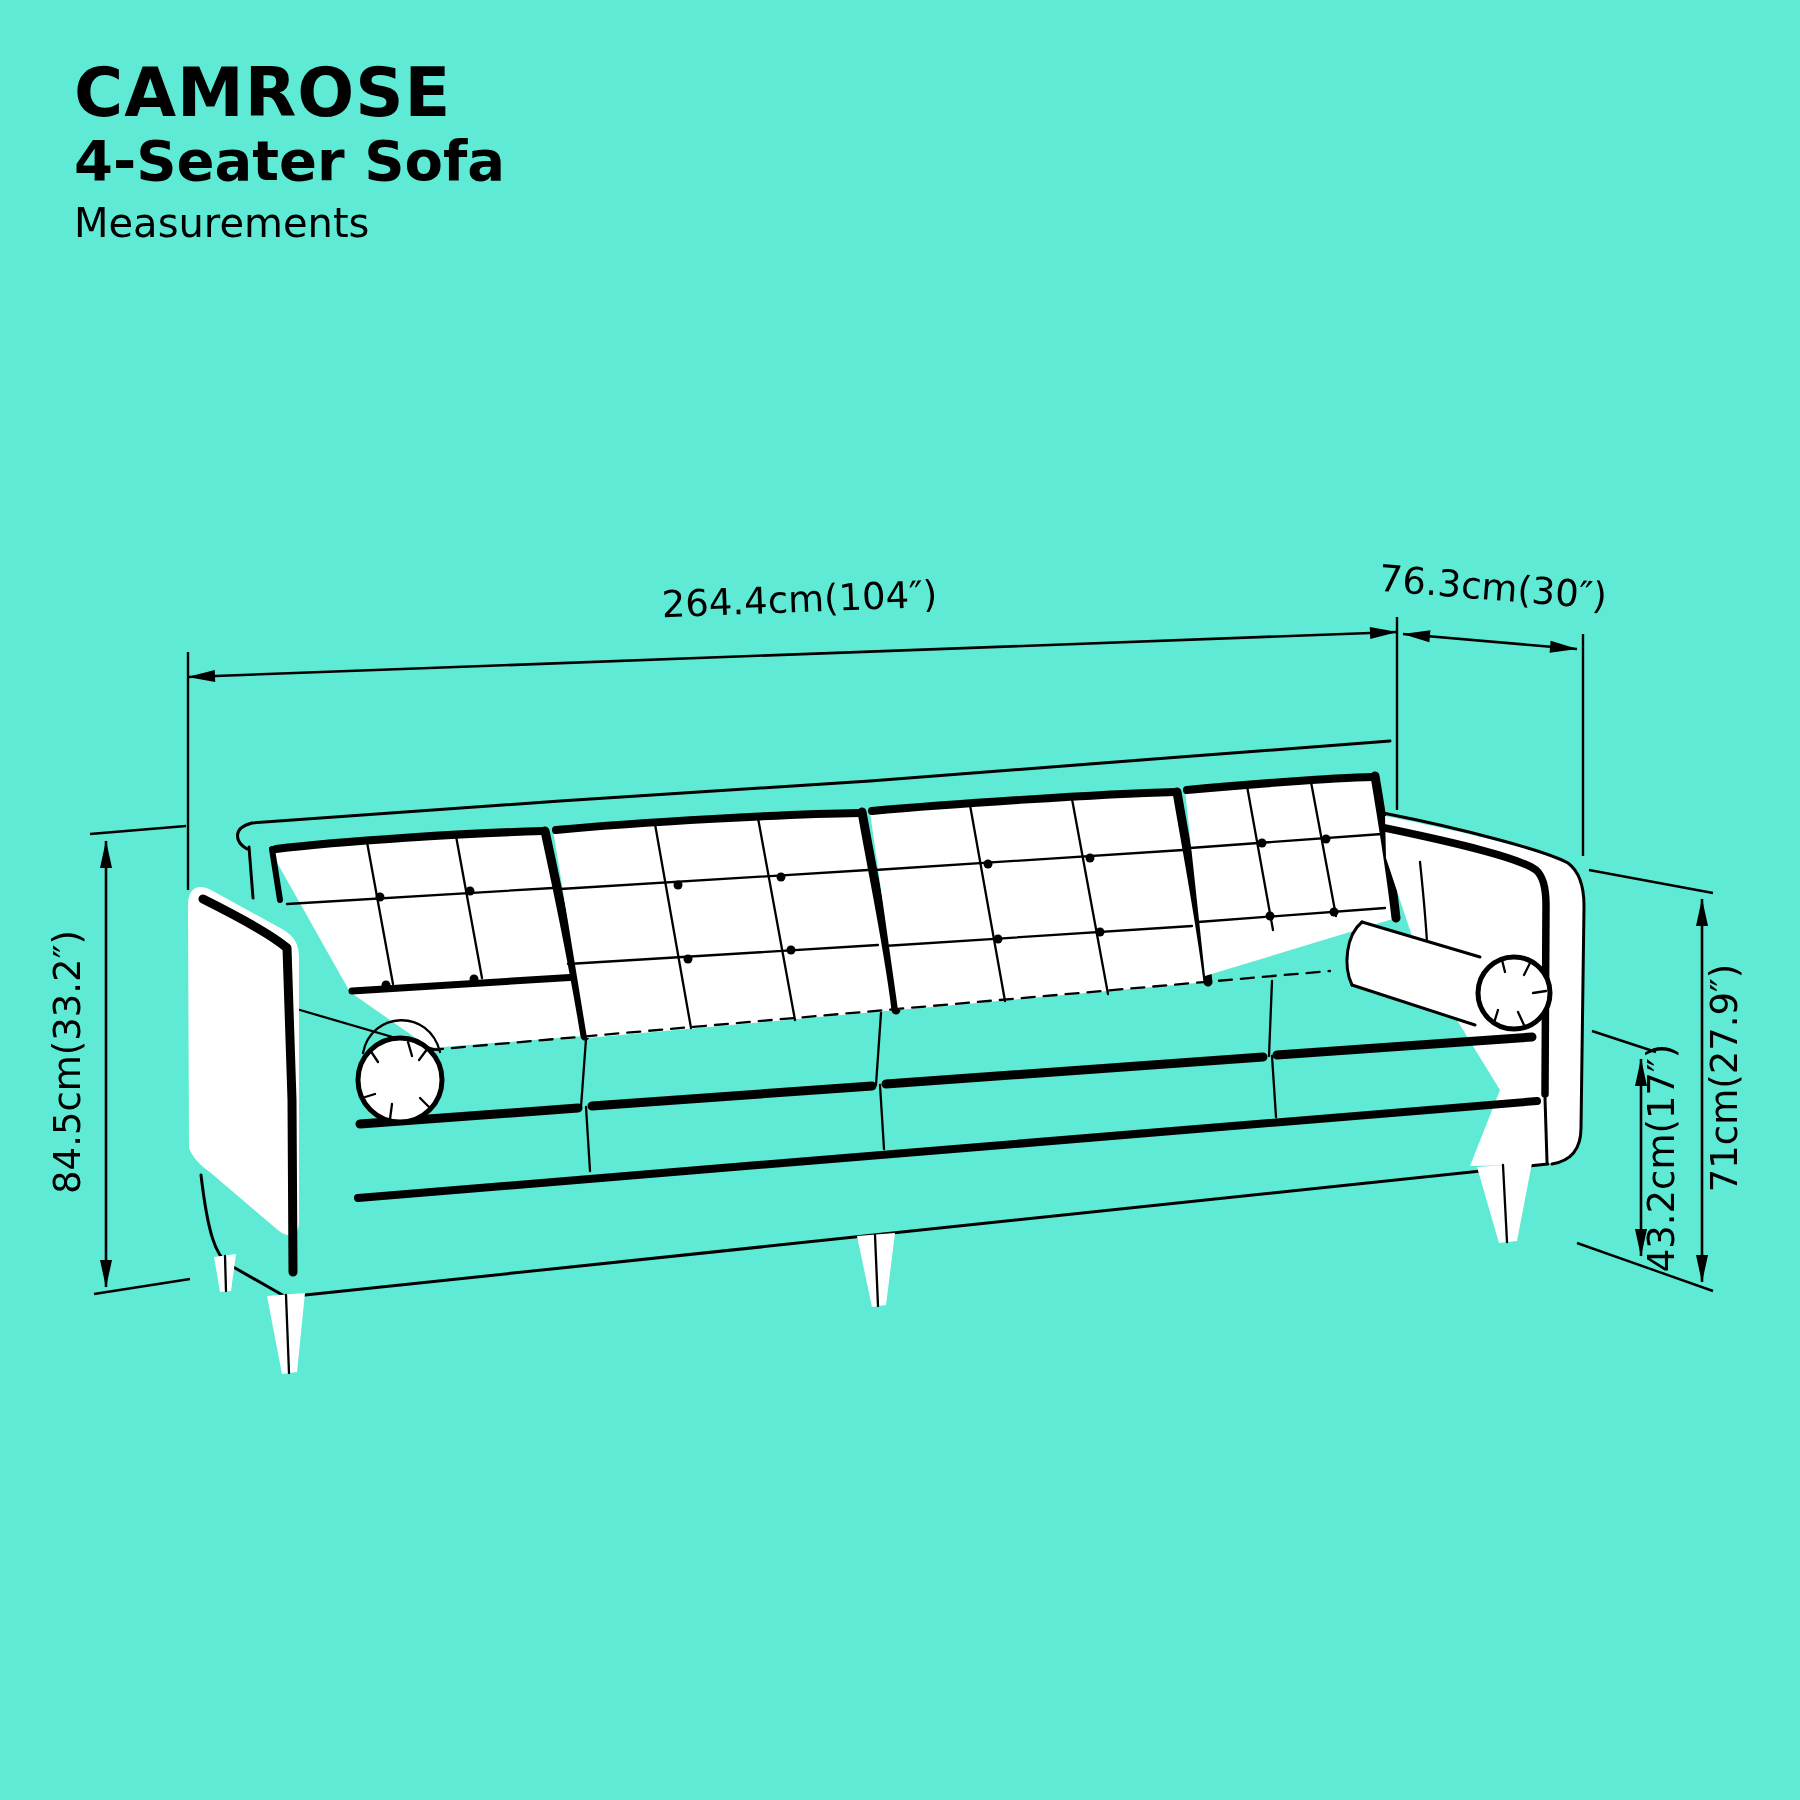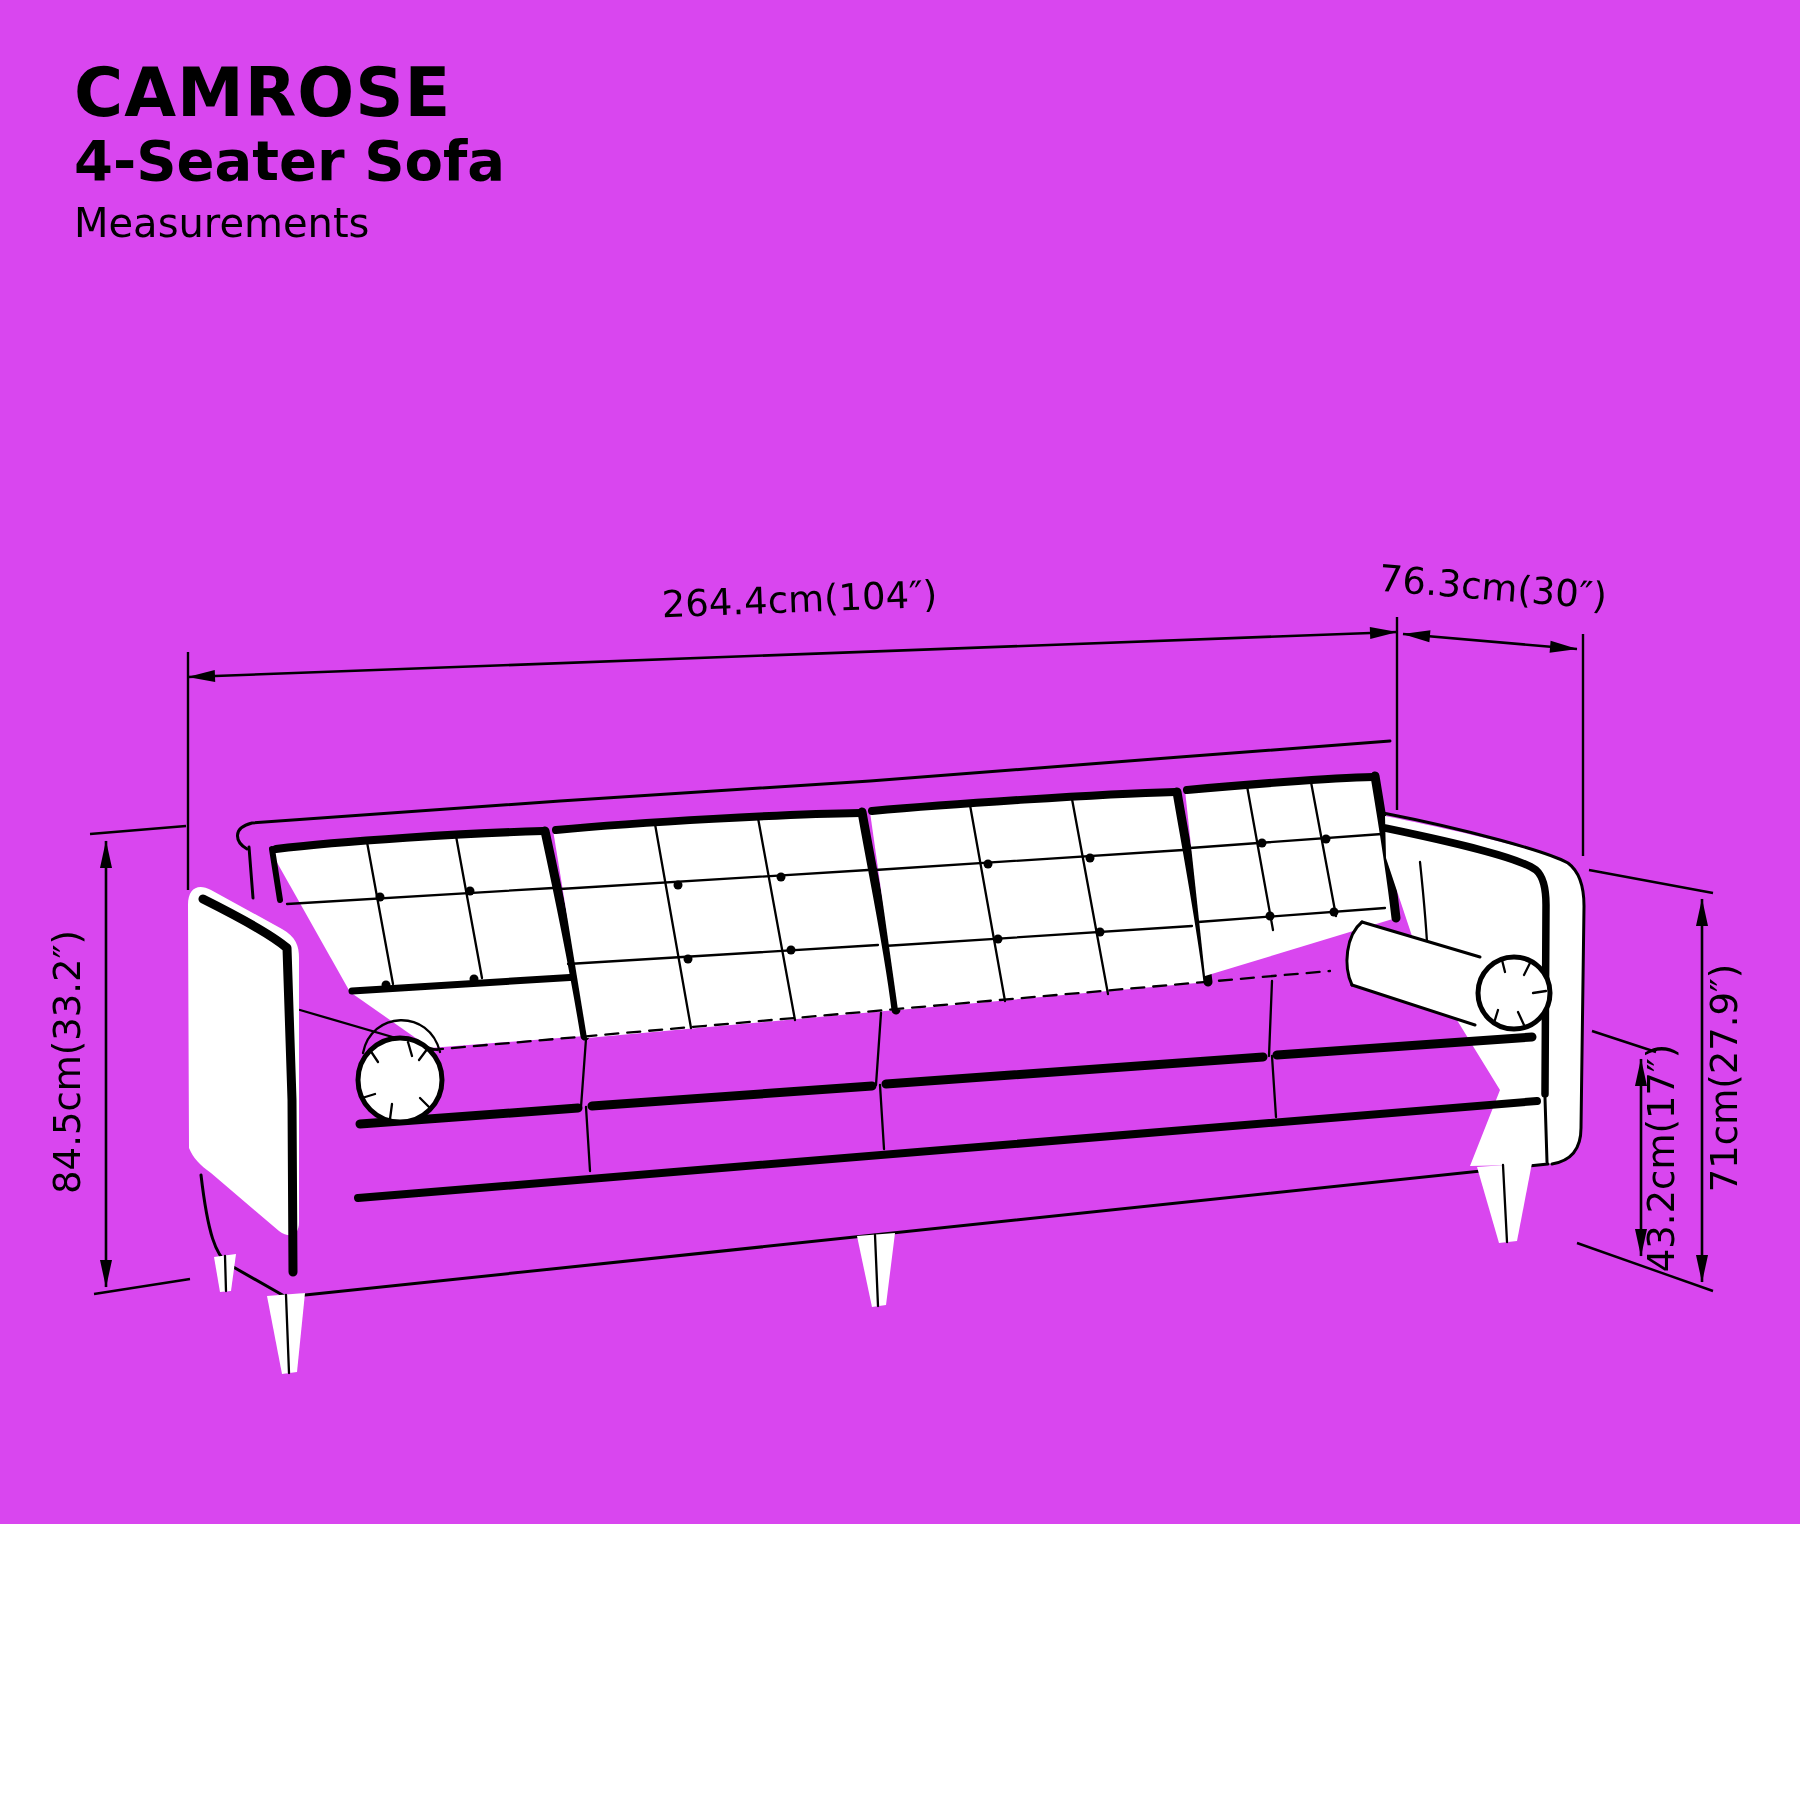--- a/index.html
+++ b/index.html
@@ -1,19 +1,19 @@
 <!DOCTYPE html>
 <html><head>
 <meta charset="utf-8">
 <style>
   html,body{margin:0;padding:0;background:#fff;}
   .canvas{
     position:relative;
-    width:1800px;height:1524px;
-    background:#d946ef;
+    width:1800px;height:1800px;
+    background:#5eead4;
     font-family:"DejaVu Sans","Liberation Sans",sans-serif;
     overflow:hidden;
   }
   .title-block{
     position:absolute;left:74px;top:58px;color:#000;
   }
   .title-brand{font-size:67px;font-weight:800;line-height:1.05;letter-spacing:1px;}
   .title-product{font-size:56px;font-weight:700;line-height:1.1;margin-top:2px;}
   .title-subtitle{font-size:40px;font-weight:400;line-height:1.15;margin-top:8px;}
   svg{position:absolute;left:0;top:0;}

